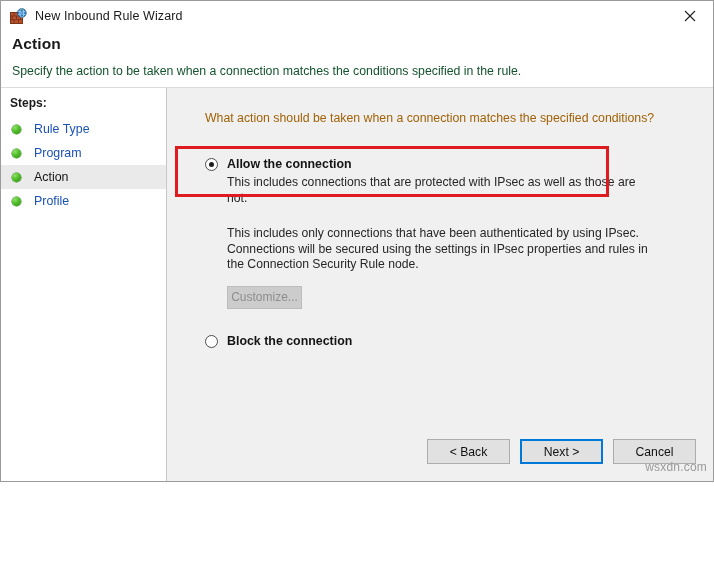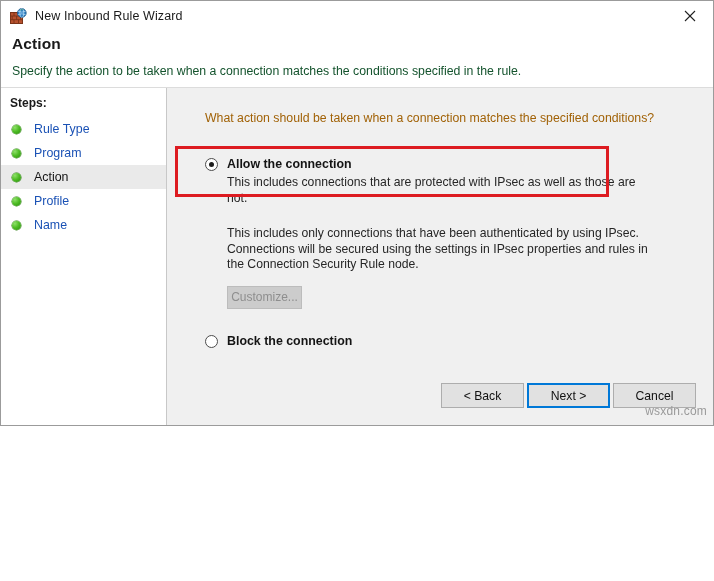--- a/index.html
+++ b/index.html
@@ -8,21 +8,21 @@
     width: 714px;
     height: 581px;
     overflow: hidden;
     background: #ffffff;
     font-family: "Liberation Sans", sans-serif;
   }
 
   .window {
     position: relative;
     width: 714px;
-    height: 426px;
+    height: 482px;
     background: #ffffff;
     border: 1px solid #9b9b9b;
     display: flex;
     flex-direction: column;
   }
 
   
   .titlebar {
     height: 30px;
     flex: 0 0 30px;
@@ -206,21 +206,21 @@
     border: 3px solid #dd1b21;
     pointer-events: none;
   }
 
   
   .footer {
     position: absolute;
     right: 17px;
     bottom: 17px;
     display: flex;
-    gap: 3px;
+    gap: 10px;
   }
   .btn {
     width: 83px;
     height: 25px;
     background: #e1e1e1;
     border: 1px solid #adadad;
     font-size: 12.2px;
     font-family: "Liberation Sans", sans-serif;
     color: #111111;
     cursor: pointer;
@@ -298,24 +298,20 @@
       <div class="step current">
         <span class="step-bullet"></span>
         <span class="step-label">Action</span>
       </div>
 
       <div class="step">
         <span class="step-bullet"></span>
         <span class="step-label">Profile</span>
       </div>
 
-      <div class="step">
-        <span class="step-bullet"></span>
-        <span class="step-label">Name</span>
-      </div>
     </div>
 
     <div class="main">
 
       <div class="question">What action should be taken when a connection matches the specified conditions?</div>
 
       <div class="option opt1">
         <div class="option-head">
           <span class="radio checked"></span>
           <span class="option-label">Allow the connection</span>

